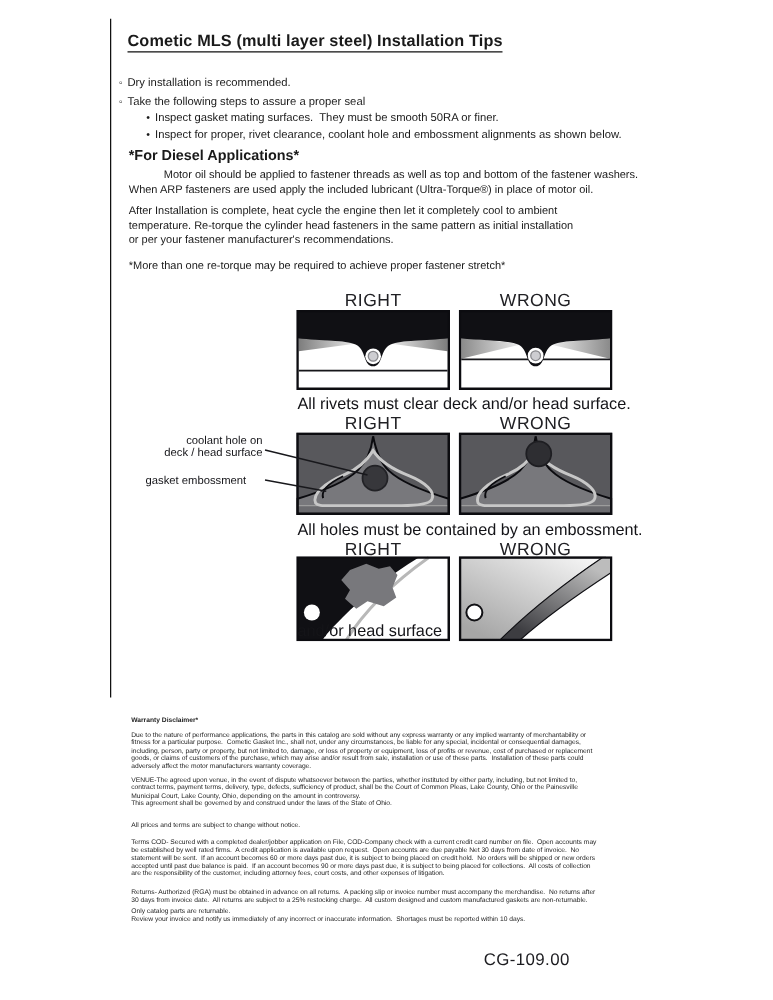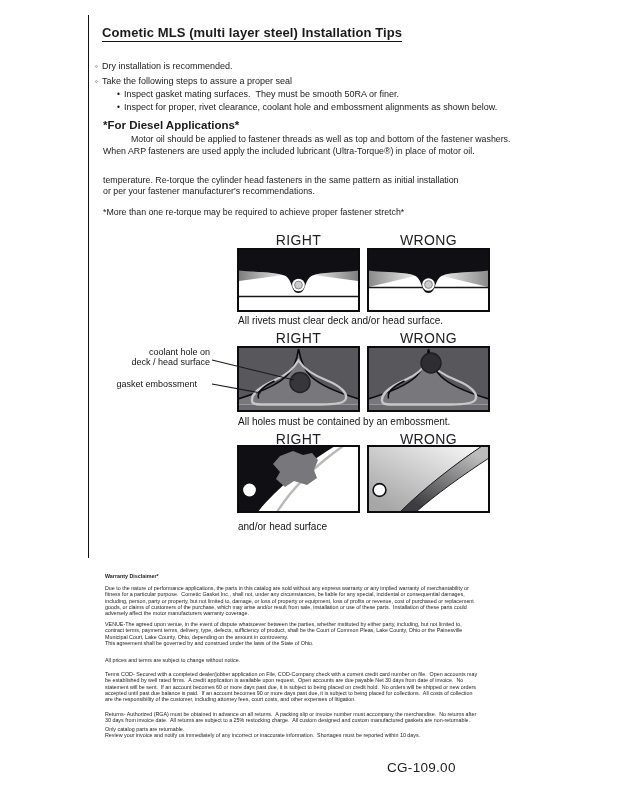--- a/index.html
+++ b/index.html
@@ -16,21 +16,21 @@
   }
   .bullet{font-size:9px;white-space:pre;}
   .bullet .mark{display:inline-block;width:7px;font-size:8.5px;vertical-align:top;}
   .b1{left:95px;}
   .b2{left:117px;}
   .sec-head{font-size:11.5px;font-weight:bold;}
   .body-line{font-size:8.8px;line-height:11.5px;white-space:pre;}
   .fig-label{width:123px;text-align:center;font-size:14px;letter-spacing:.4px;color:#202024;}
   .panel{width:123px;}
   .panel svg{display:block;}
-  .caption{font-size:10px;white-space:pre;color:#141418;}
+  .caption{font-size:13px;white-space:pre;color:#141418;}
   .anno{font-size:9px;width:112px;text-align:right;white-space:pre;color:#141418;}
   .pointer-overlay{pointer-events:none;z-index:5;}
   .fp{
     left:105px;width:840px;font-size:10.7px;line-height:12.3px;color:#222;
     transform:scale(0.5);transform-origin:0 0;
   }
   .fp.bold{font-weight:bold;}
   .doc-code{left:387px;top:760px;font-size:13.5px;letter-spacing:.3px;color:#1c1c20;}
 </style>
 </head>
@@ -43,20 +43,21 @@
   <div class="abs doc-title">Cometic MLS (multi layer steel) Installation Tips</div>
 
   <div class="abs bullet b1" style="top:61px;"><span class="mark">◦</span><span>Dry installation is recommended.</span></div>
   <div class="abs bullet b1" style="top:76px;"><span class="mark">◦</span><span>Take the following steps to assure a proper seal</span></div>
   <div class="abs bullet b2" style="top:89px;"><span class="mark">•</span><span>Inspect gasket mating surfaces.  They must be smooth 50RA or finer.</span></div>
   <div class="abs bullet b2" style="top:102px;"><span class="mark">•</span><span>Inspect for proper, rivet clearance, coolant hole and embossment alignments as shown below.</span></div>
 
   <div class="abs sec-head" style="left:103px;top:119px;">*For Diesel Applications*</div>
   <div class="abs body-line" style="left:103px;top:134px;padding-left:28px;">Motor oil should be applied to fastener threads as well as top and bottom of the fastener washers.</div>
   <div class="abs body-line" style="left:103px;top:145.5px;">When ARP fasteners are used apply the included lubricant (Ultra-Torque®) in place of motor oil.</div>
+  <div class="abs body-line" style="left:103px;top:163px;">After Installation is complete, heat cycle the engine then let it completely cool to ambient</div>
   <div class="abs body-line" style="left:103px;top:174.5px;">temperature. Re-torque the cylinder head fasteners in the same pattern as initial installation</div>
   <div class="abs body-line" style="left:103px;top:186px;">or per your fastener manufacturer's recommendations.</div>
   <div class="abs body-line" style="left:103px;top:207px;">*More than one re-torque may be required to achieve proper fastener stretch*</div>
 
   <div class="abs fig-label" style="left:237px;top:232px;">RIGHT</div>
   <div class="abs fig-label" style="left:367px;top:232px;">WRONG</div>
 
   <div class="abs panel" style="left:237px;top:248px;">
     <svg width="123" height="64" viewBox="0 0 123 64">
       <defs>
@@ -172,21 +173,21 @@
           </linearGradient>
       </defs>
       <rect width="123" height="68" fill="#ffffff"></rect>
       <path d="M1,1 H116 C90,18 62,40 40,67 L1,67 Z" fill="url(#g3b)" stroke="#101014" stroke-width="1.2"></path>
       <path d="M115,1 C90,18 58,42 33,67 L49,67 C68,50 96,30 122,13 L122,1 Z" fill="url(#g3e)" stroke="#101014" stroke-width="0.9"></path>
       <circle cx="12.5" cy="45" r="6.4" fill="#ffffff" stroke="#101014" stroke-width="1.6"></circle>
       <rect x="1" y="1" width="121" height="66" fill="none" stroke="#0c0c10" stroke-width="2"></rect>
     </svg>
   </div>
 
-  <div class="abs caption" style="left:238px;top:521px;">and/or head surface</div>
+  <div class="abs caption" style="left:238px;top:497px;">and/or head surface</div>
 
   <div class="abs fp bold" style="top:573px;">Warranty Disclaimer*</div>
 
   <div class="abs fp" style="top:585px;">
     <div class="line">Due to the nature of performance applications, the parts in this catalog are sold without any express warranty or any implied warranty of merchantability or</div>
     <div class="line">fitness for a particular purpose.  Cometic Gasket Inc., shall not, under any circumstances, be liable for any special, incidental or consequential damages,</div>
     <div class="line">including, person, party or property, but not limited to, damage, or loss of property or equipment, loss of profits or revenue, cost of purchased or replacement</div>
     <div class="line">goods, or claims of customers of the purchase, which may arise and/or result from sale, installation or use of these parts.  Installation of these parts could</div>
     <div class="line">adversely affect the motor manufacturers warranty coverage.</div>
   </div>

